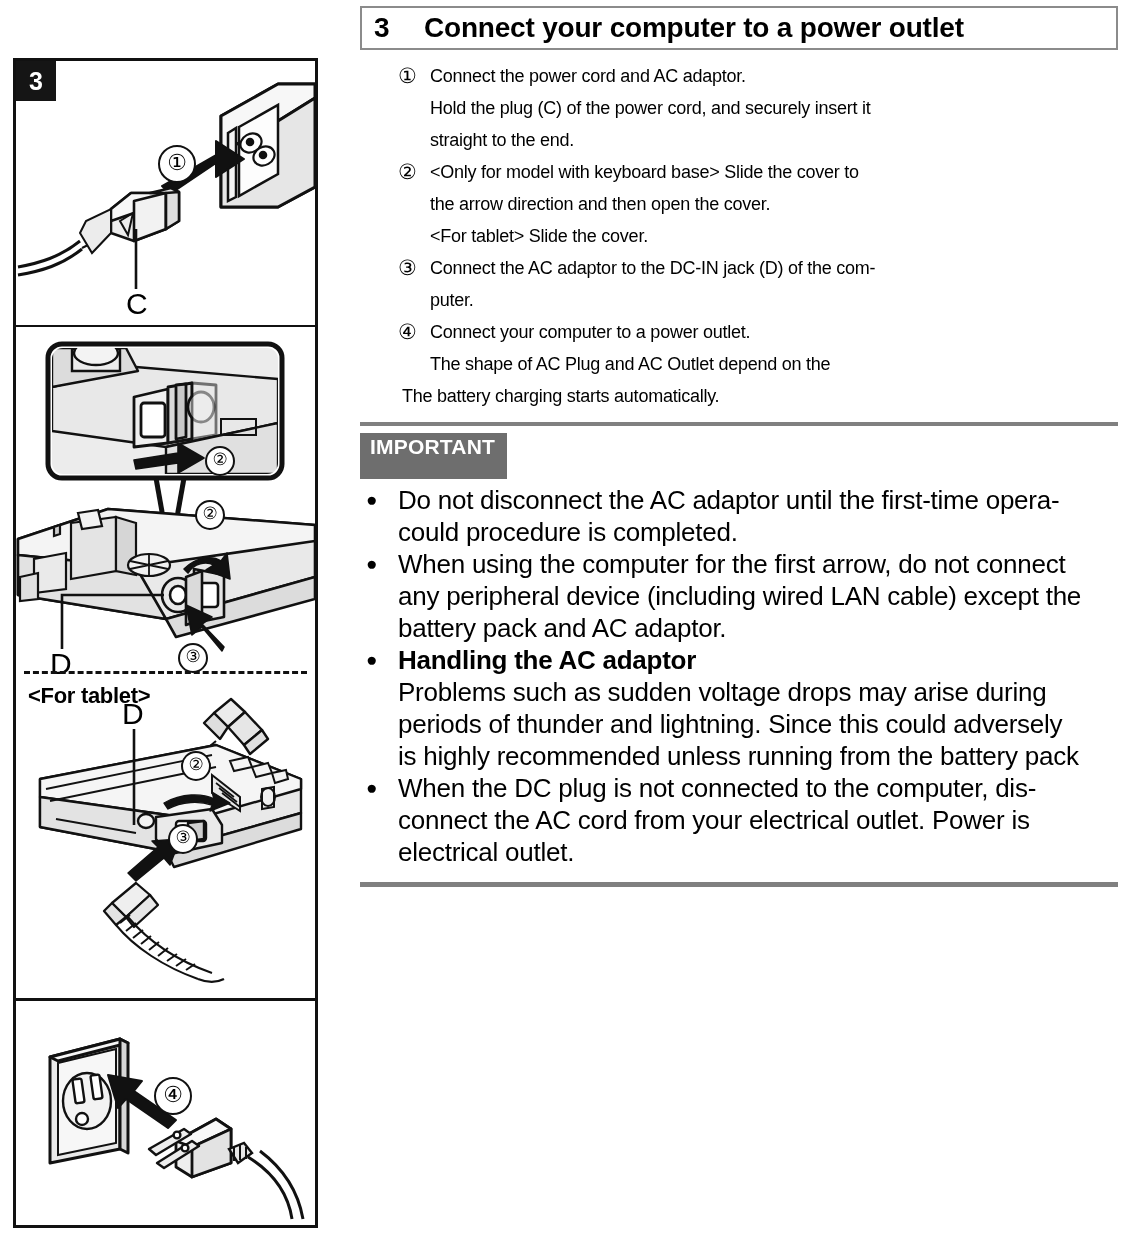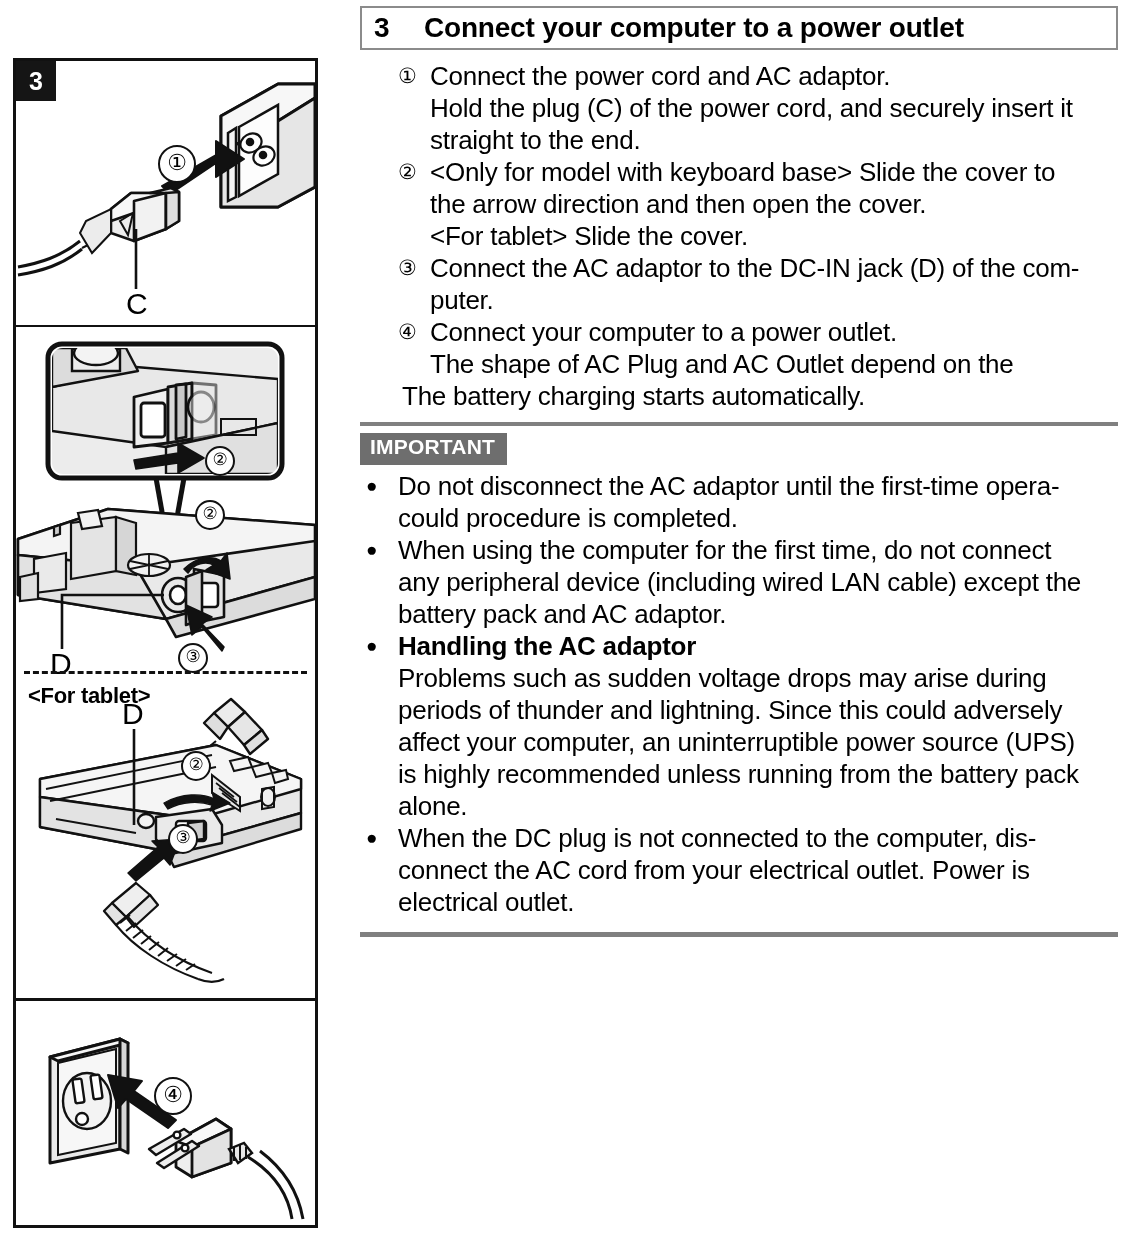--- a/index.html
+++ b/index.html
@@ -147,40 +147,40 @@
     flex: 0 0 auto;
     width: 32px;
     font-size: 21px;
     line-height: 32px;
     text-align: left;
   }
   .step-body {
     flex: 1 1 auto;
   }
   .step-line {
-    font-size: 26px;
+    font-size: 18px;
     line-height: 32px;
     letter-spacing: -0.25px;
     white-space: nowrap;
   }
 
   
   #important-section { margin-top: 10px; }
   .hrule-top {
     height: 4px;
     background: #808080;
     width: 100%;
   }
   #important-badge {
     display: inline-block;
     background: #6e6e6e;
     color: #ffffff;
     font-size: 21px;
     font-weight: bold;
-    padding: 2px 12px 6px 10px;
+    padding: 2px 12px 20px 10px;
     margin-top: 7px;
     letter-spacing: 0.2px;
   }
   #bullet-list { margin-top: 5px; }
   .bullet-row {
     display: flex;
     align-items: flex-start;
   }
   .bullet-dot {
     flex: 0 0 auto;
@@ -528,35 +528,33 @@
           <div class="bullet-dot">●</div>
           <div class="bullet-body">
             <div class="bullet-line">Do not disconnect the AC adaptor until the first-time opera-</div>
             <div class="bullet-line">could procedure is completed.</div>
           </div>
         </div>
 
         <div class="bullet-row">
           <div class="bullet-dot">●</div>
           <div class="bullet-body">
-            <div class="bullet-line">When using the computer for the first time, do not connect</div>
+            <div class="bullet-line">When using the computer for the first arrow, do not connect</div>
             <div class="bullet-line">any peripheral device (including wired LAN cable) except the</div>
             <div class="bullet-line">battery pack and AC adaptor.</div>
           </div>
         </div>
 
         <div class="bullet-row">
           <div class="bullet-dot">●</div>
           <div class="bullet-body">
             <div class="bullet-line bold">Handling the AC adaptor</div>
             <div class="bullet-line">Problems such as sudden voltage drops may arise during</div>
             <div class="bullet-line">periods of thunder and lightning. Since this could adversely</div>
-            <div class="bullet-line">affect your computer, an uninterruptible power source (UPS)</div>
             <div class="bullet-line">is highly recommended unless running from the battery pack</div>
-            <div class="bullet-line">alone.</div>
           </div>
         </div>
 
         <div class="bullet-row">
           <div class="bullet-dot">●</div>
           <div class="bullet-body">
             <div class="bullet-line">When the DC plug is not connected to the computer, dis-</div>
             <div class="bullet-line">connect the AC cord from your electrical outlet. Power is</div>
             <div class="bullet-line">electrical outlet.</div>
           </div>

